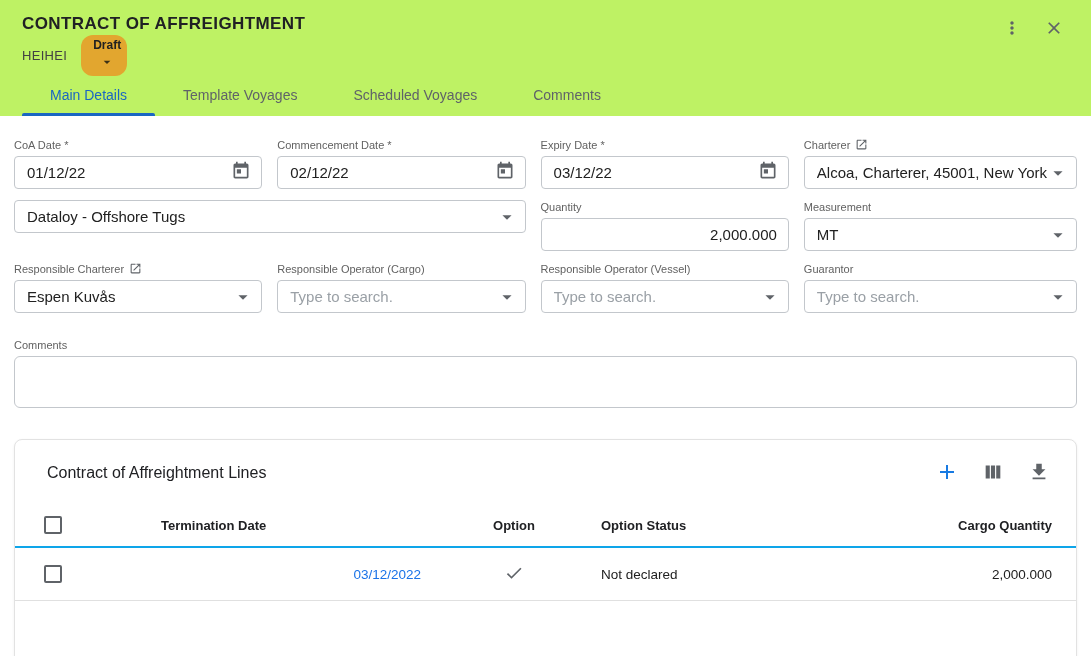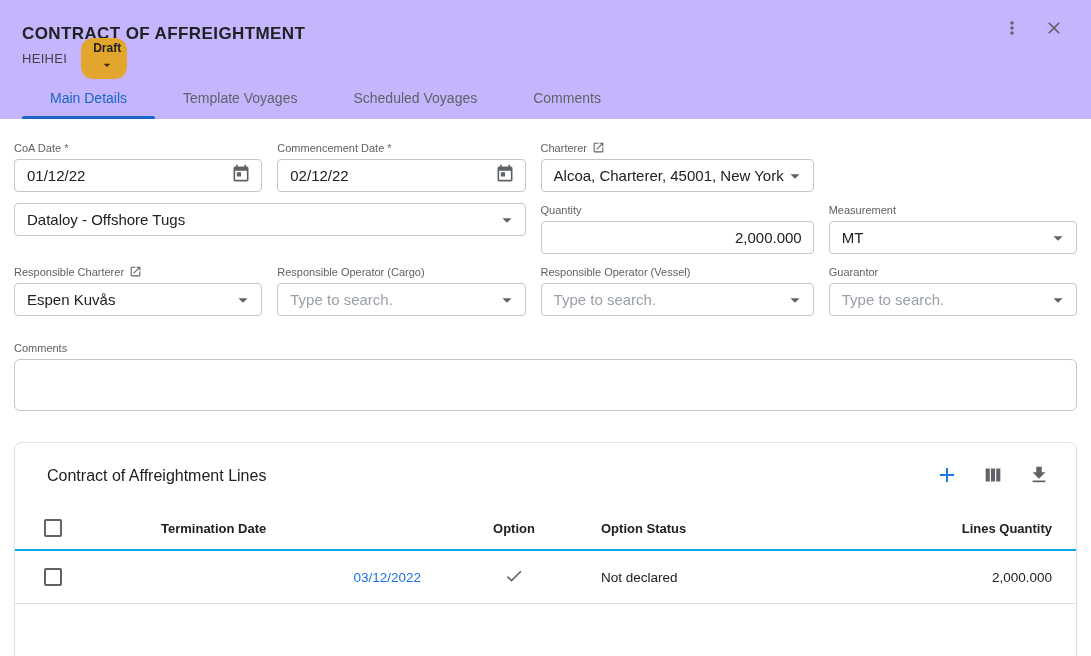--- a/index.html
+++ b/index.html
@@ -3,28 +3,28 @@
 <meta charset="utf-8">
 <style>
   * { margin:0; padding:0; box-sizing:border-box; }
   html,body { width:1091px; height:656px; overflow:hidden; }
   body {
     font-family:"Liberation Sans", sans-serif;
     background:#ffffff; color:#212121; font-size:14px;
   }
 
   
-  .header { background:#c4b5fd; padding:24px 22px 0; position:relative; }
+  .header { background:#bef264; padding:14px 22px 0; position:relative; }
   .title { font-size:17px; font-weight:700; letter-spacing:.4px; color:#202124; }
   .header-actions { position:absolute; top:16px; right:24px; display:flex; gap:16px; }
   .icon-btn { background:none; border:none; cursor:pointer; width:26px; height:26px;
               display:flex; align-items:center; justify-content:center; }
   .icon-btn svg { fill:#5f6368; }
 
-  .header-sub { margin-top:2px; display:flex; align-items:center; gap:14px; height:24px; }
+  .header-sub { margin-top:9px; display:flex; align-items:center; gap:14px; height:24px; }
   .contract-name { font-size:13px; color:#424242; letter-spacing:.3px; }
   .badge { display:inline-flex; align-items:center; gap:2px; background:#e2a62f;
            border:none; border-radius:12px; padding:3px 6px 3px 12px; cursor:pointer;
            font-family:inherit; font-size:12px; font-weight:700; color:#212121;flex-direction:column; }
   .badge svg { fill:#3c3116; }
 
   .tabs { margin-top:7px; display:flex; }
   .tab { position:relative; padding:13px 28px; font-size:14px; color:#5f6368;
          cursor:pointer; background:none; border:none; font-family:inherit; }
   .tab.active { color:#1a66c2; }
@@ -145,20 +145,31 @@
         <div class="control">
           <input value="02/12/22" style="">
           <button class="icon-btn trail">
             <span><svg width="20" height="20" viewBox="0 0 24 24" fill="#5f6368">
                   <path d="M19 3h-1V1h-2v2H8V1H6v2H5c-1.11 0-2 .9-2 2v14c0 1.1.89 2 2 2h14c1.1 0 2-.9 2-2V5c0-1.1-.9-2-2-2zm0 16H5V8h14v11zM7 10h5v5H7z"></path>
                 </svg></span>
           </button>
         </div>
       </div>
 
+      <div>
+        <div class="field-label">Expiry Date *</div>
+        <div class="control">
+          <input value="03/12/22" style="">
+          <button class="icon-btn trail">
+            <span><svg width="20" height="20" viewBox="0 0 24 24" fill="#5f6368">
+                  <path d="M19 3h-1V1h-2v2H8V1H6v2H5c-1.11 0-2 .9-2 2v14c0 1.1.89 2 2 2h14c1.1 0 2-.9 2-2V5c0-1.1-.9-2-2-2zm0 16H5V8h14v11zM7 10h5v5H7z"></path>
+                </svg></span>
+          </button>
+        </div>
+      </div>
 
       <div>
         <div class="field-label">
           <span>Charterer</span>
           <span><svg width="13" height="13" viewBox="0 0 24 24">
                 <path d="M19 19H5V5h7V3H5c-1.11 0-2 .89-2 2v14c0 1.1.89 2 2 2h14c1.1 0 2-.9 2-2v-7h-2v7zM14 3v2h3.59l-9.83 9.83 1.41 1.41L19 6.41V10h2V3h-7z"></path>
               </svg></span>
         </div>
         <div class="control select">
           <span class="value">Alcoa, Charterer, 45001, New York</span>
@@ -279,21 +290,21 @@
                 </svg></span>
           </button>
         </div>
       </div>
 
       <div class="tbl-row tbl-head">
         <span class="checkbox"></span>
         <span>Termination Date</span>
         <span class="col-center">Option</span>
         <span class="col-pad">Option Status</span>
-        <span class="col-right">Lines Quantity</span>
+        <span class="col-right">Cargo Quantity</span>
       </div>
 
       <div class="tbl-row tbl-data">
         <span class="checkbox"></span>
         <a class="link">03/12/2022</a>
         <span class="col-center check-icon">
           <svg width="20" height="20" viewBox="0 0 24 24">
               <path d="M9 16.17L4.83 12l-1.42 1.41L9 19 21 7l-1.41-1.41z"></path>
             </svg>
         </span>

